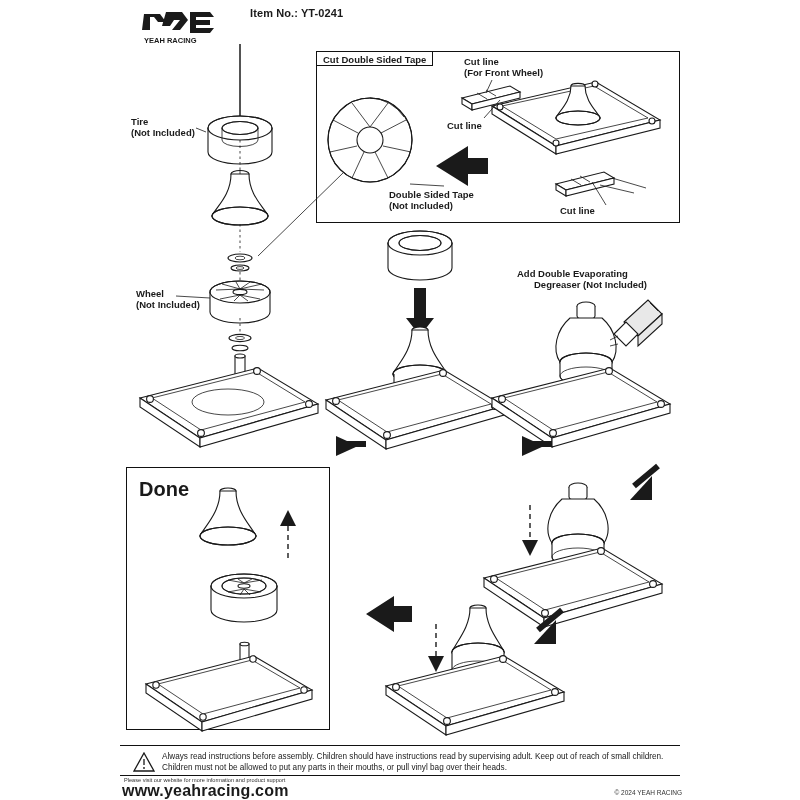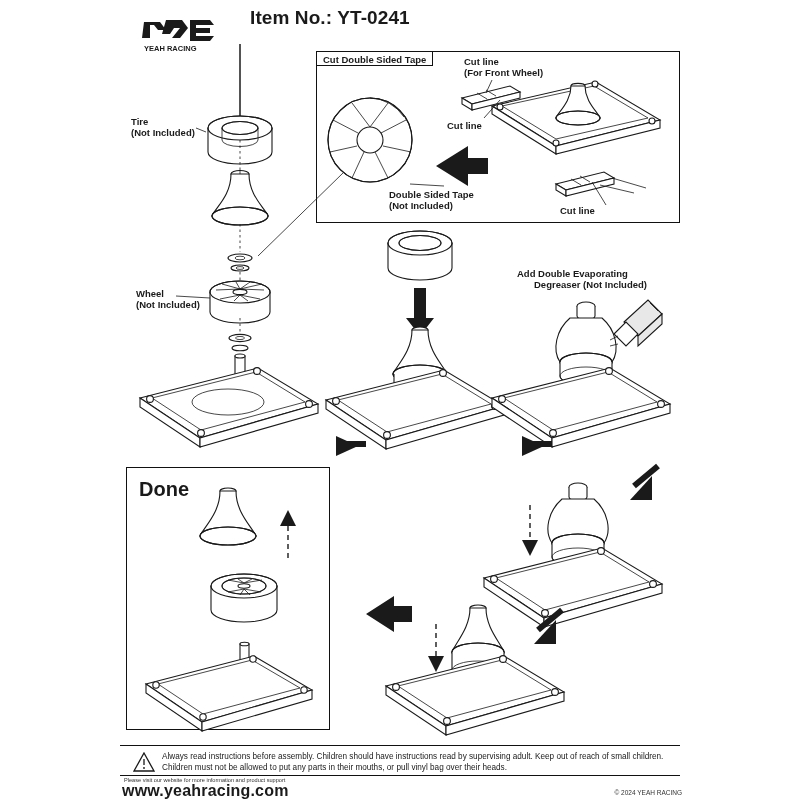--- a/index.html
+++ b/index.html
@@ -9,26 +9,26 @@
     background:#ffffff;
     font-family:"Liberation Sans", sans-serif;
     color:#1a1a1a;
     position:relative;
     overflow:hidden;
   }
   .page { position:absolute; inset:0; }
 
   
   .logo {
-    position:absolute; left:136px; top:16px; width:96px; height:38px;
+    position:absolute; left:136px; top:8px; width:96px; height:38px;
   }
   .logo svg { display:block; }
   .hdr-item {
     position:absolute; left:250px; top:7px;
-    font-size:19px; font-weight:bold; letter-spacing:.1px;
+    font-size:11px; font-weight:bold; letter-spacing:.1px;
   }
   .hdr-title {
     position:absolute; left:250px; top:26px;
     font-size:13.5px; font-weight:bold; letter-spacing:.1px;
   }
 
   
   .lbl { position:absolute; font-size:9.5px; font-weight:bold; line-height:11.5px; }
 
   

